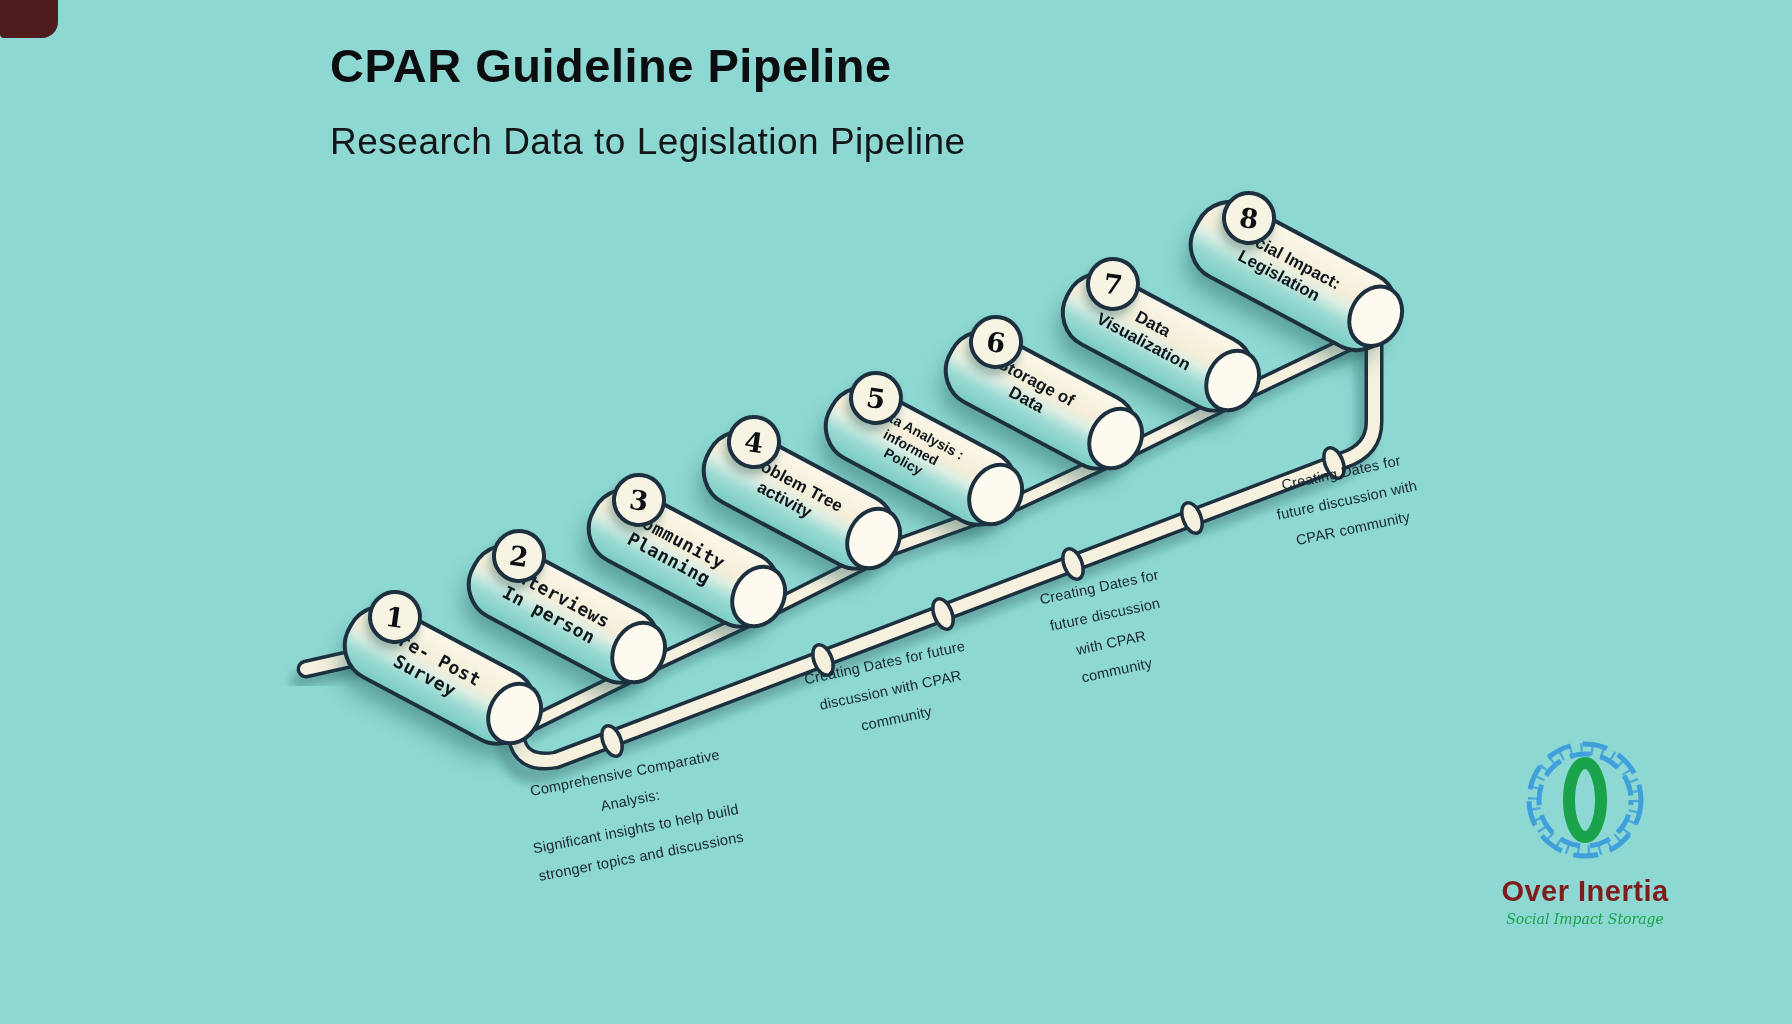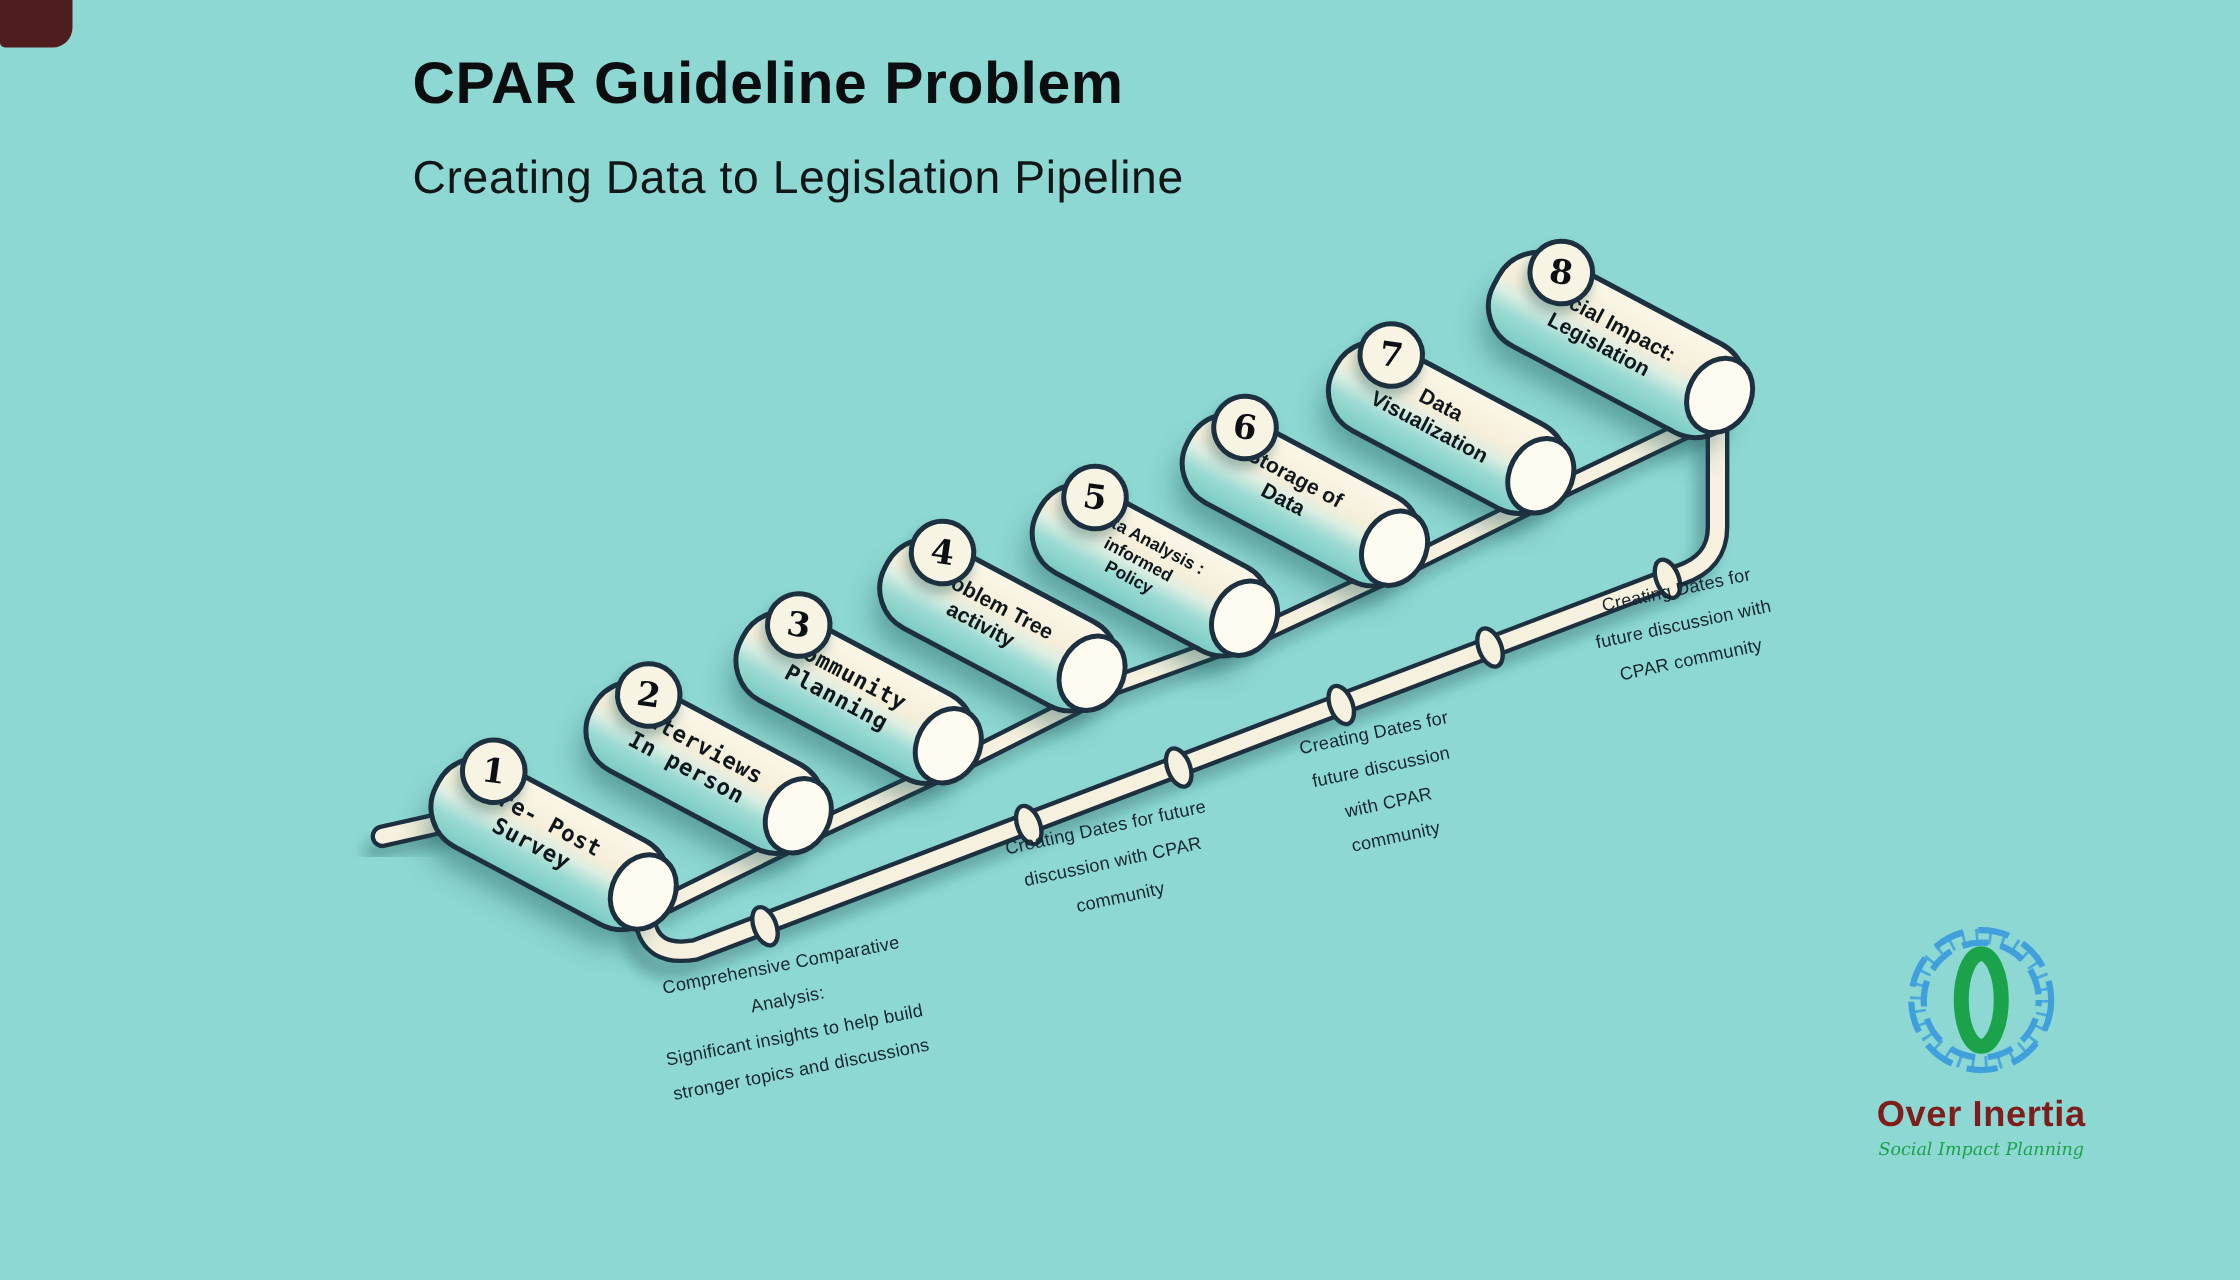--- a/index.html
+++ b/index.html
@@ -182,22 +182,22 @@
     <span>6</span>
   </div>
 <div class="badge b7">
     <span>7</span>
   </div>
 <div class="badge b8">
     <span>8</span>
   </div>
 
 <div class="header">
-  <div class="title">CPAR Guideline Problem</div>
-  <div class="subtitle">Creating Data to Legislation Pipeline</div>
+  <div class="title">CPAR Guideline Pipeline</div>
+  <div class="subtitle">Research Data to Legislation Pipeline</div>
 </div>
 
 <div class="anno a1">
   <div>Comprehensive Comparative</div>
   <div>Analysis:</div>
   <div>Significant insights to help build</div>
   <div>stronger topics and discussions</div>
 </div>
 <div class="anno a2">
   <div>Creating Dates for future</div>
@@ -219,16 +219,16 @@
 <div class="logo">
   <svg width="180" height="134" viewBox="0 0 180 134">
     <g fill="none" stroke="#3fa0dc">
       <circle cx="90" cy="67" r="56" stroke-width="5" stroke-dasharray="25 12.3"></circle>
       <circle cx="90" cy="67" r="46" stroke-width="5" stroke-dasharray="21 10" stroke-dashoffset="16"></circle>
       <circle cx="90" cy="67" r="51" stroke-width="12" stroke-dasharray="2.2 8.5" opacity="0.85"></circle>
     </g>
     <ellipse cx="90" cy="67" rx="16" ry="37" fill="none" stroke="#1aa34a" stroke-width="12"></ellipse>
   </svg>
   <div class="logo-name">Over Inertia</div>
-  <div class="logo-tagline">Social Impact Planning</div>
+  <div class="logo-tagline">Social Impact Storage</div>
 </div>
 
 <div class="corner-blob"></div>
 
 </body></html>

